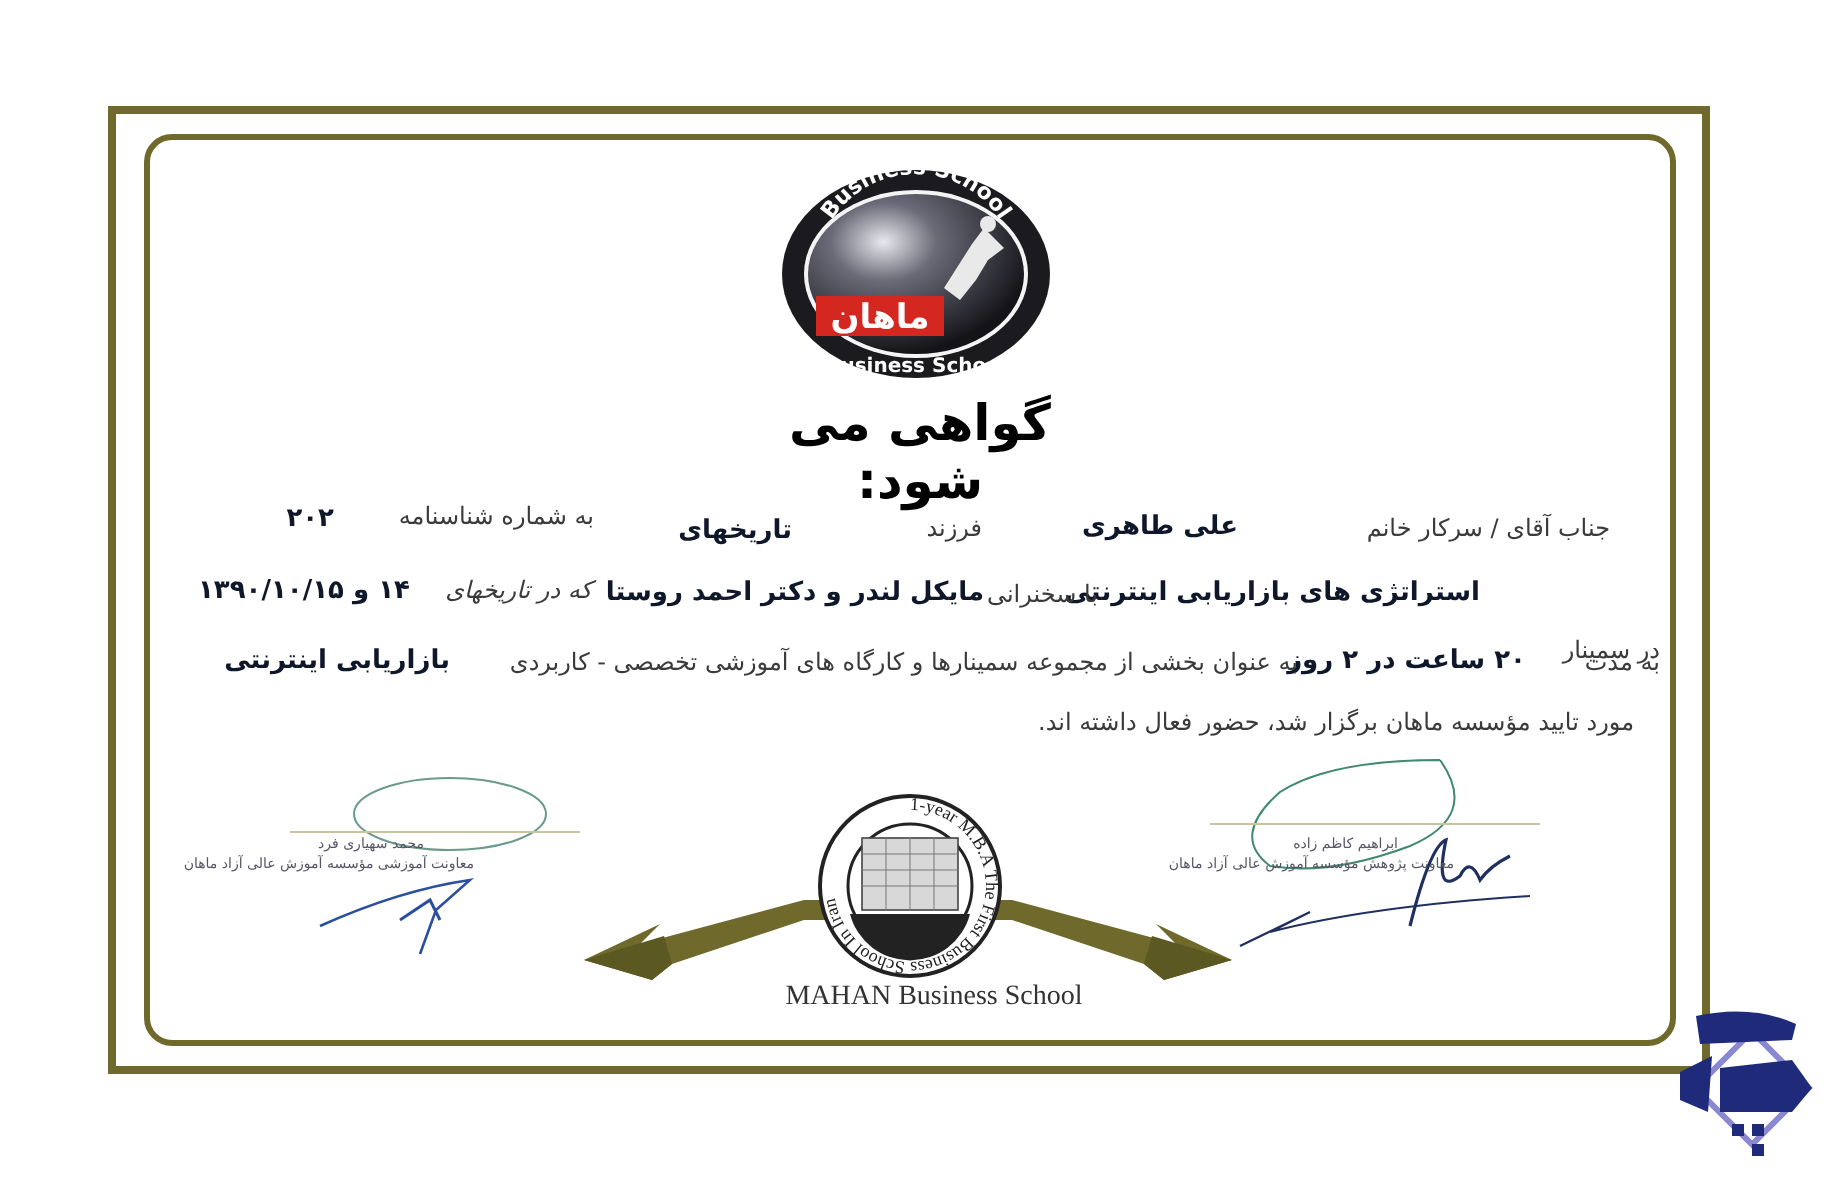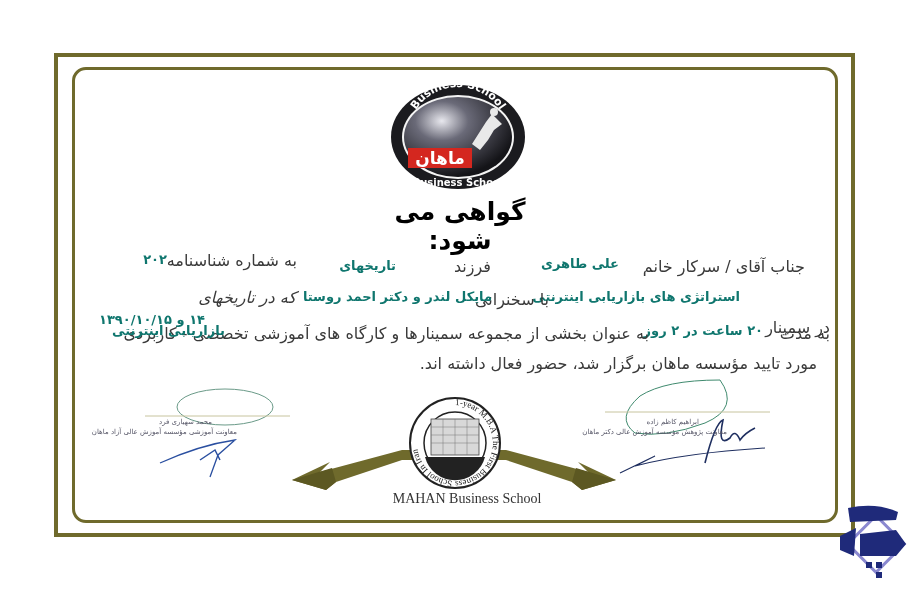--- a/index.html
+++ b/index.html
@@ -8,22 +8,22 @@
       font-family: "DejaVu Sans", sans-serif; color: #2a2a2a;
     }
     .outer-frame {
       position: absolute; left: 54px; top: 53px; width: 793px; height: 476px;
       border: 4px solid #6f6a2c; box-sizing: content-box;
     }
     .inner-frame {
       position: absolute; left: 72px; top: 67px; width: 760px; height: 450px;
       border: 3px solid #6f6a2c; border-radius: 14px;
     }
-    .txt { position: absolute; direction: rtl; white-space: nowrap; font-size: 16px; color: #3a3a3a; }
-    .bold { font-weight: bold; color: #0f766e; font-size: 13px; }
+    .txt { position: absolute; direction: rtl; white-space: nowrap; font-size: 12px; color: #3a3a3a; }
+    .bold { font-weight: bold; color: #0f172a; font-size: 13px; }
     .title { position: absolute; left: 365px; top: 197px; width: 190px; text-align: center;
       font-size: 25px; font-weight: bold; direction: rtl; color: #000000; letter-spacing: 1px; }
 
     
     .top-logo { position: absolute; left: 390px; top: 84px; width: 136px; height: 106px; }
     
     .ribbon { position: absolute; left: 292px; top: 440px; width: 324px; height: 55px; }
     .emblem { position: absolute; left: 409px; top: 397px; width: 92px; height: 92px; }
     .school-name { position: absolute; left: 382px; top: 491px; width: 170px; text-align: center;
       font-family: "Liberation Serif", serif; font-size: 14px; color: #333; }
@@ -69,21 +69,21 @@
 <div class="txt" style="right:426px; top:257px;margin-left:38px;">فرزند</div>
 <div class="txt bold" style="right:521px; top:258px;">تاریخهای</div>
 <div class="txt" style="right:620px; top:251px;">به شماره شناسنامه</div>
 <div class="txt bold" style="right:750px; top:252px;">۲۰۲</div>
 
 <div class="txt" style="right:87px; top:290px;margin-top:28px;">در سمینار</div>
 <div class="txt bold" style="right:177px; top:289px;">استراتژی های بازاریابی اینترنتی</div>
 <div class="txt" style="right:368px; top:290px;">با سخنرانی</div>
 <div class="txt bold" style="right:425px; top:289px;">مایکل لندر و دکتر احمد روستا</div>
 <div class="txt" style="right:621px; top:288px;font-style:italic;">که در تاریخهای</div>
-<div class="txt bold" style="right:712px; top:288px;margin-top:24px;">۱۴ و ۱۳۹۰/۱۰/۱۵</div>
+<div class="txt bold" style="right:712px; top:288px;">۱۴ و ۱۳۹۰/۱۰/۱۵</div>
 
 <div class="txt" style="right:87px; top:324px;">به مدت</div>
 <div class="txt bold" style="right:154px; top:323px;">۲۰ ساعت در ۲ روز</div>
 <div class="txt" style="right:268px; top:324px;">به عنوان بخشی از مجموعه سمینارها و کارگاه های آموزشی تخصصی - کاربردی</div>
 <div class="txt bold" style="right:692px; top:323px;">بازاریابی اینترنتی</div>
 
 <div class="txt" style="right:100px; top:354px;">مورد تایید مؤسسه ماهان برگزار شد، حضور فعال داشته اند.</div>
 
 <svg class="sig" style="left:140px; top:385px; width:150px; height:95px;" viewBox="0 0 150 95">
   <ellipse cx="85" cy="22" rx="48" ry="18" fill="none" stroke="#6a9a88" stroke-width="1"></ellipse>
@@ -94,21 +94,21 @@
 <div class="sig-caption" style="right:705px; top:418px;">محمد سهیاری فرد</div>
 <div class="sig-caption" style="right:680px; top:428px;">معاونت آموزشی مؤسسه آموزش عالی آزاد ماهان</div>
 
 <svg class="sig" style="left:605px; top:378px; width:175px; height:105px;" viewBox="0 0 175 105">
   <path d="M 115 2 Q 135 30 100 45 Q 60 60 30 55 Q 10 40 35 18 Q 60 2 115 2" fill="none" stroke="#3f8a6e" stroke-width="1"></path>
   <line x1="0" y1="34" x2="165" y2="34" stroke="#c7c49e" stroke-width="1"></line>
   <path d="M 15 95 L 50 78 L 30 88 Q 80 75 160 70" fill="none" stroke="#1f2f60" stroke-width="1.1"></path>
   <path d="M 100 85 Q 110 45 118 42 Q 112 70 125 60 Q 130 50 135 62 Q 140 55 150 50" fill="none" stroke="#1f2f60" stroke-width="1.6"></path>
 </svg>
 <div class="sig-caption" style="right:218px; top:418px;">ابراهیم کاظم زاده</div>
-<div class="sig-caption" style="right:190px; top:428px;">معاونت پژوهش مؤسسه آموزش عالی دکتر ماهان</div>
+<div class="sig-caption" style="right:190px; top:428px;">معاونت پژوهش مؤسسه آموزش عالی آزاد ماهان</div>
 
 <svg class="ribbon" viewBox="0 0 324 55">
   <path d="M 0 40 L 38 22 L 28 32 L 110 10 L 214 10 L 296 32 L 286 22 L 324 40 L 290 50 L 280 42 L 214 20 L 110 20 L 44 42 L 34 50 Z" fill="#6f6a2c"></path>
   <path d="M 0 40 L 40 28 L 44 42 L 34 50 Z" fill="#5c5822"></path>
   <path d="M 324 40 L 284 28 L 280 42 L 290 50 Z" fill="#5c5822"></path>
 </svg>
 <svg class="emblem" viewBox="0 0 92 92">
   <defs>
       <path id="ring" d="M 46 8 A 38 38 0 1 1 45.9 8"></path>
     </defs>

